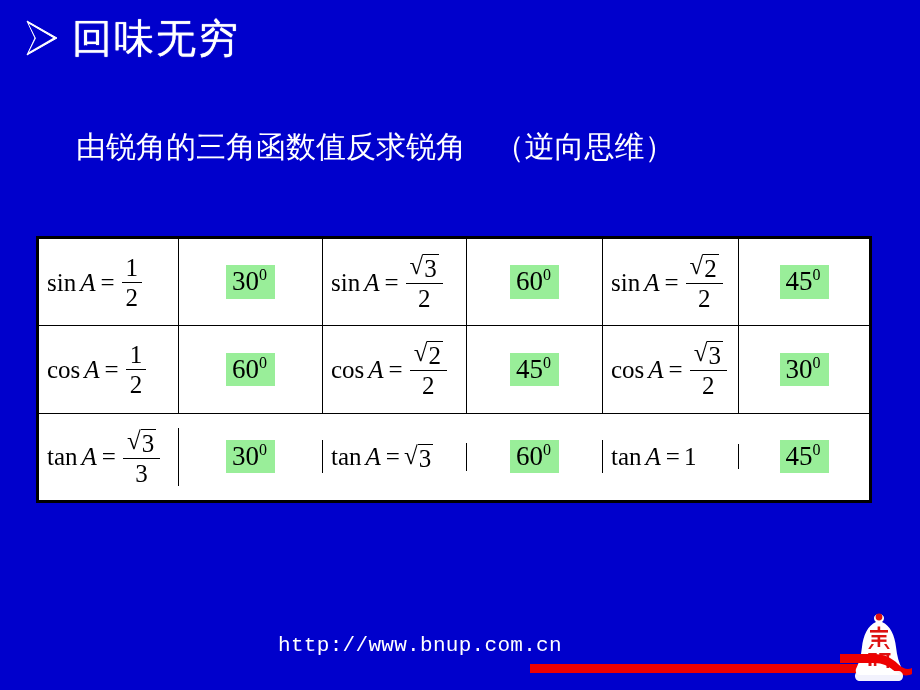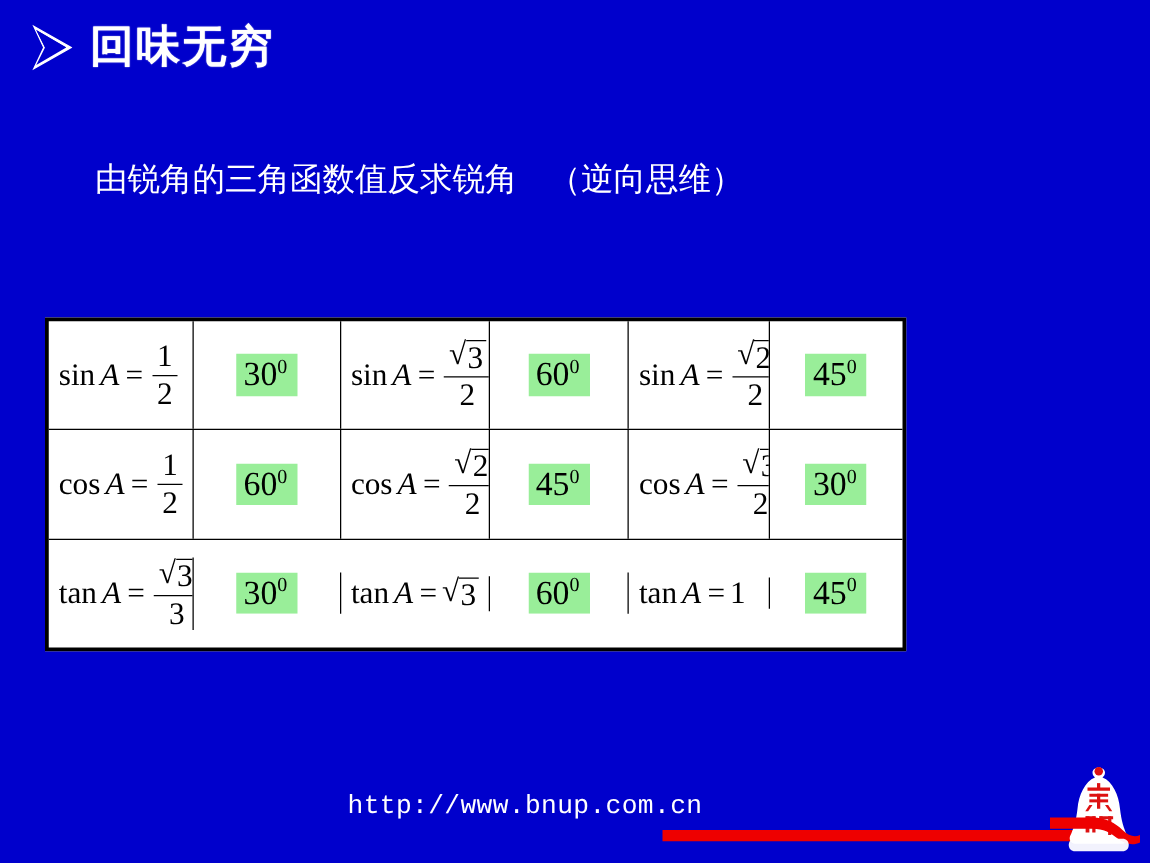--- a/index.html
+++ b/index.html
@@ -26,53 +26,52 @@
   }
   #bullet-arrow-icon {
     width: 34px;
     height: 40px;
     display: block;
     flex: 0 0 auto;
   }
   #slide-title-text {
     color: #FFFFFF;
     font-family: "DejaVu Sans", sans-serif;
-    font-size: 35px;
-    font-weight: bold;
+    font-size: 40px;
+    font-weight: normal;
     letter-spacing: 2px;
     line-height: 1;
     white-space: nowrap;
     text-shadow: 0 0 1px #ffffff;
   }
 
   
   #slide-subtitle {
     position: absolute;
     left: 76px;
     top: 130px;
     color: #FFFFFF;
     font-family: "DejaVu Sans", sans-serif;
-    font-size: 26px;
+    font-size: 30px;
     line-height: 1.1;
     white-space: pre;
   }
 
   
   #formula-table {
     position: absolute;
     left: 36px;
     top: 236px;
-    width: 689px;
+    width: 836px;
     height: 267px;
     background: #FFFFFF;
     border: 3px solid #000000;
     box-sizing: border-box;
     display: flex;
     flex-direction: column;
-    margin-top: 18px;
   }
   .table-row {
     display: flex;
     flex: 1 1 0;
     border-bottom: 1px solid #000000;
     min-height: 0;
   }
   .table-row:last-child { border-bottom: none; align-items: center; }
 
   .cell {

